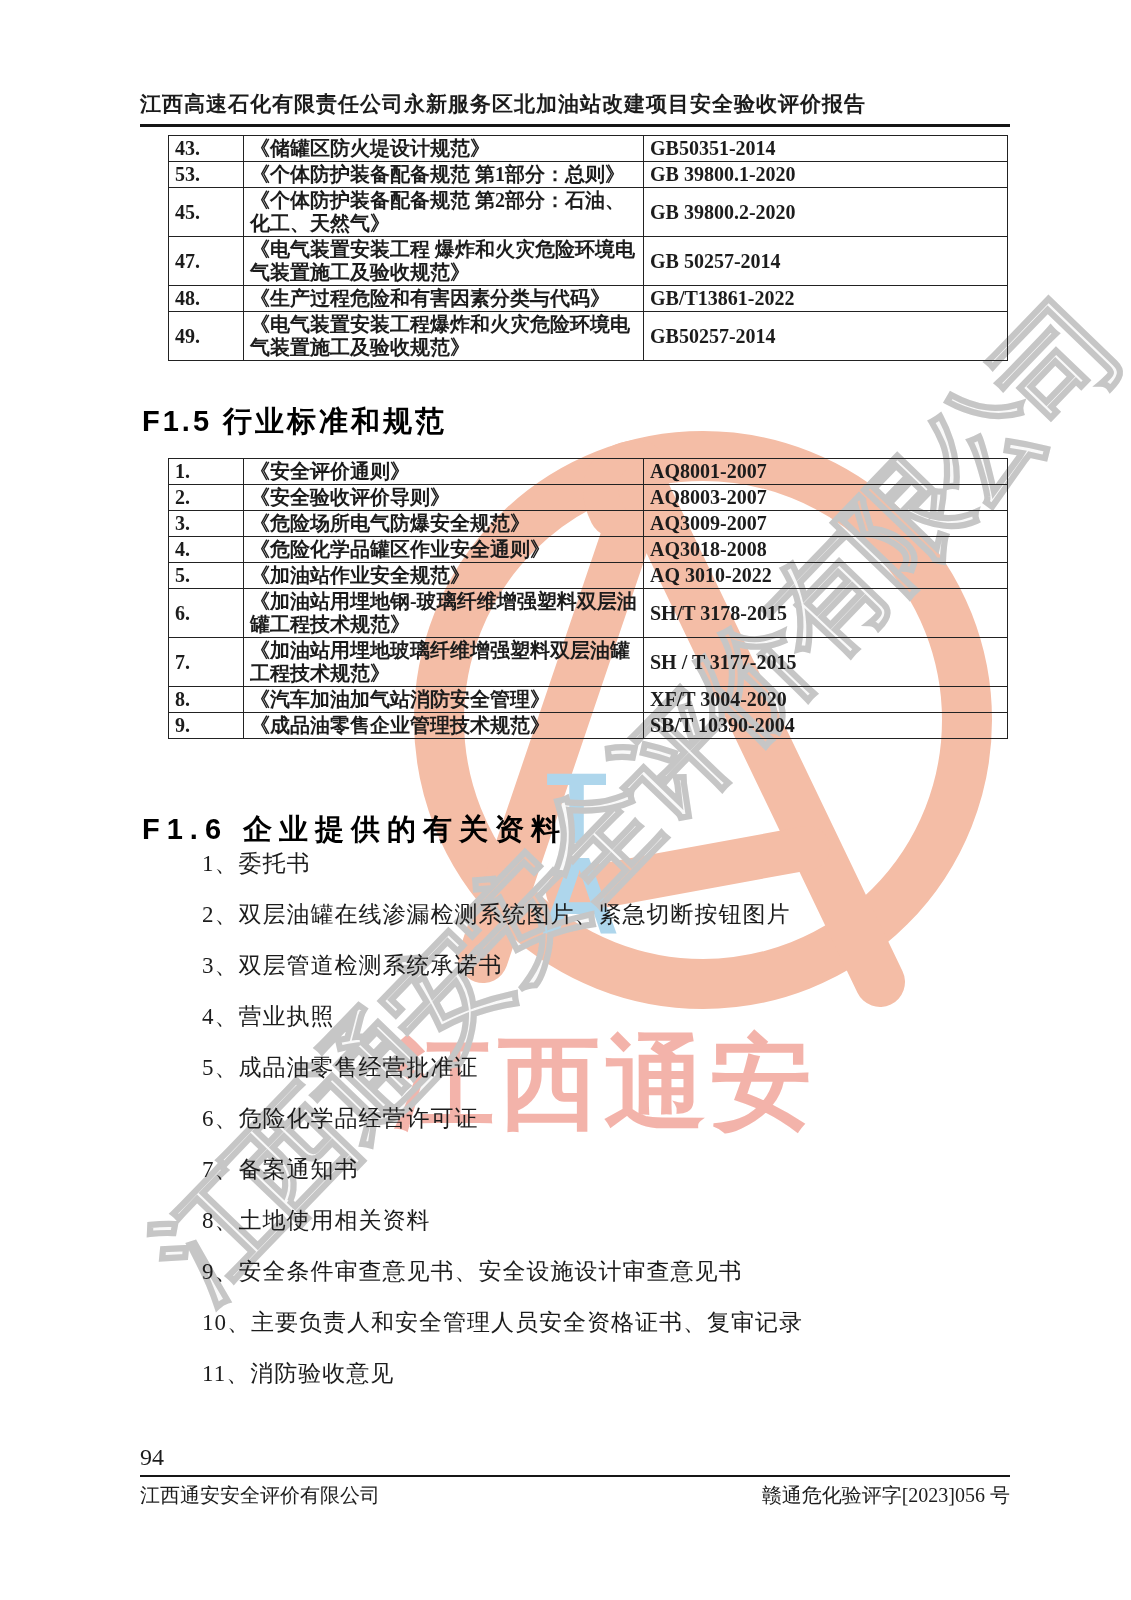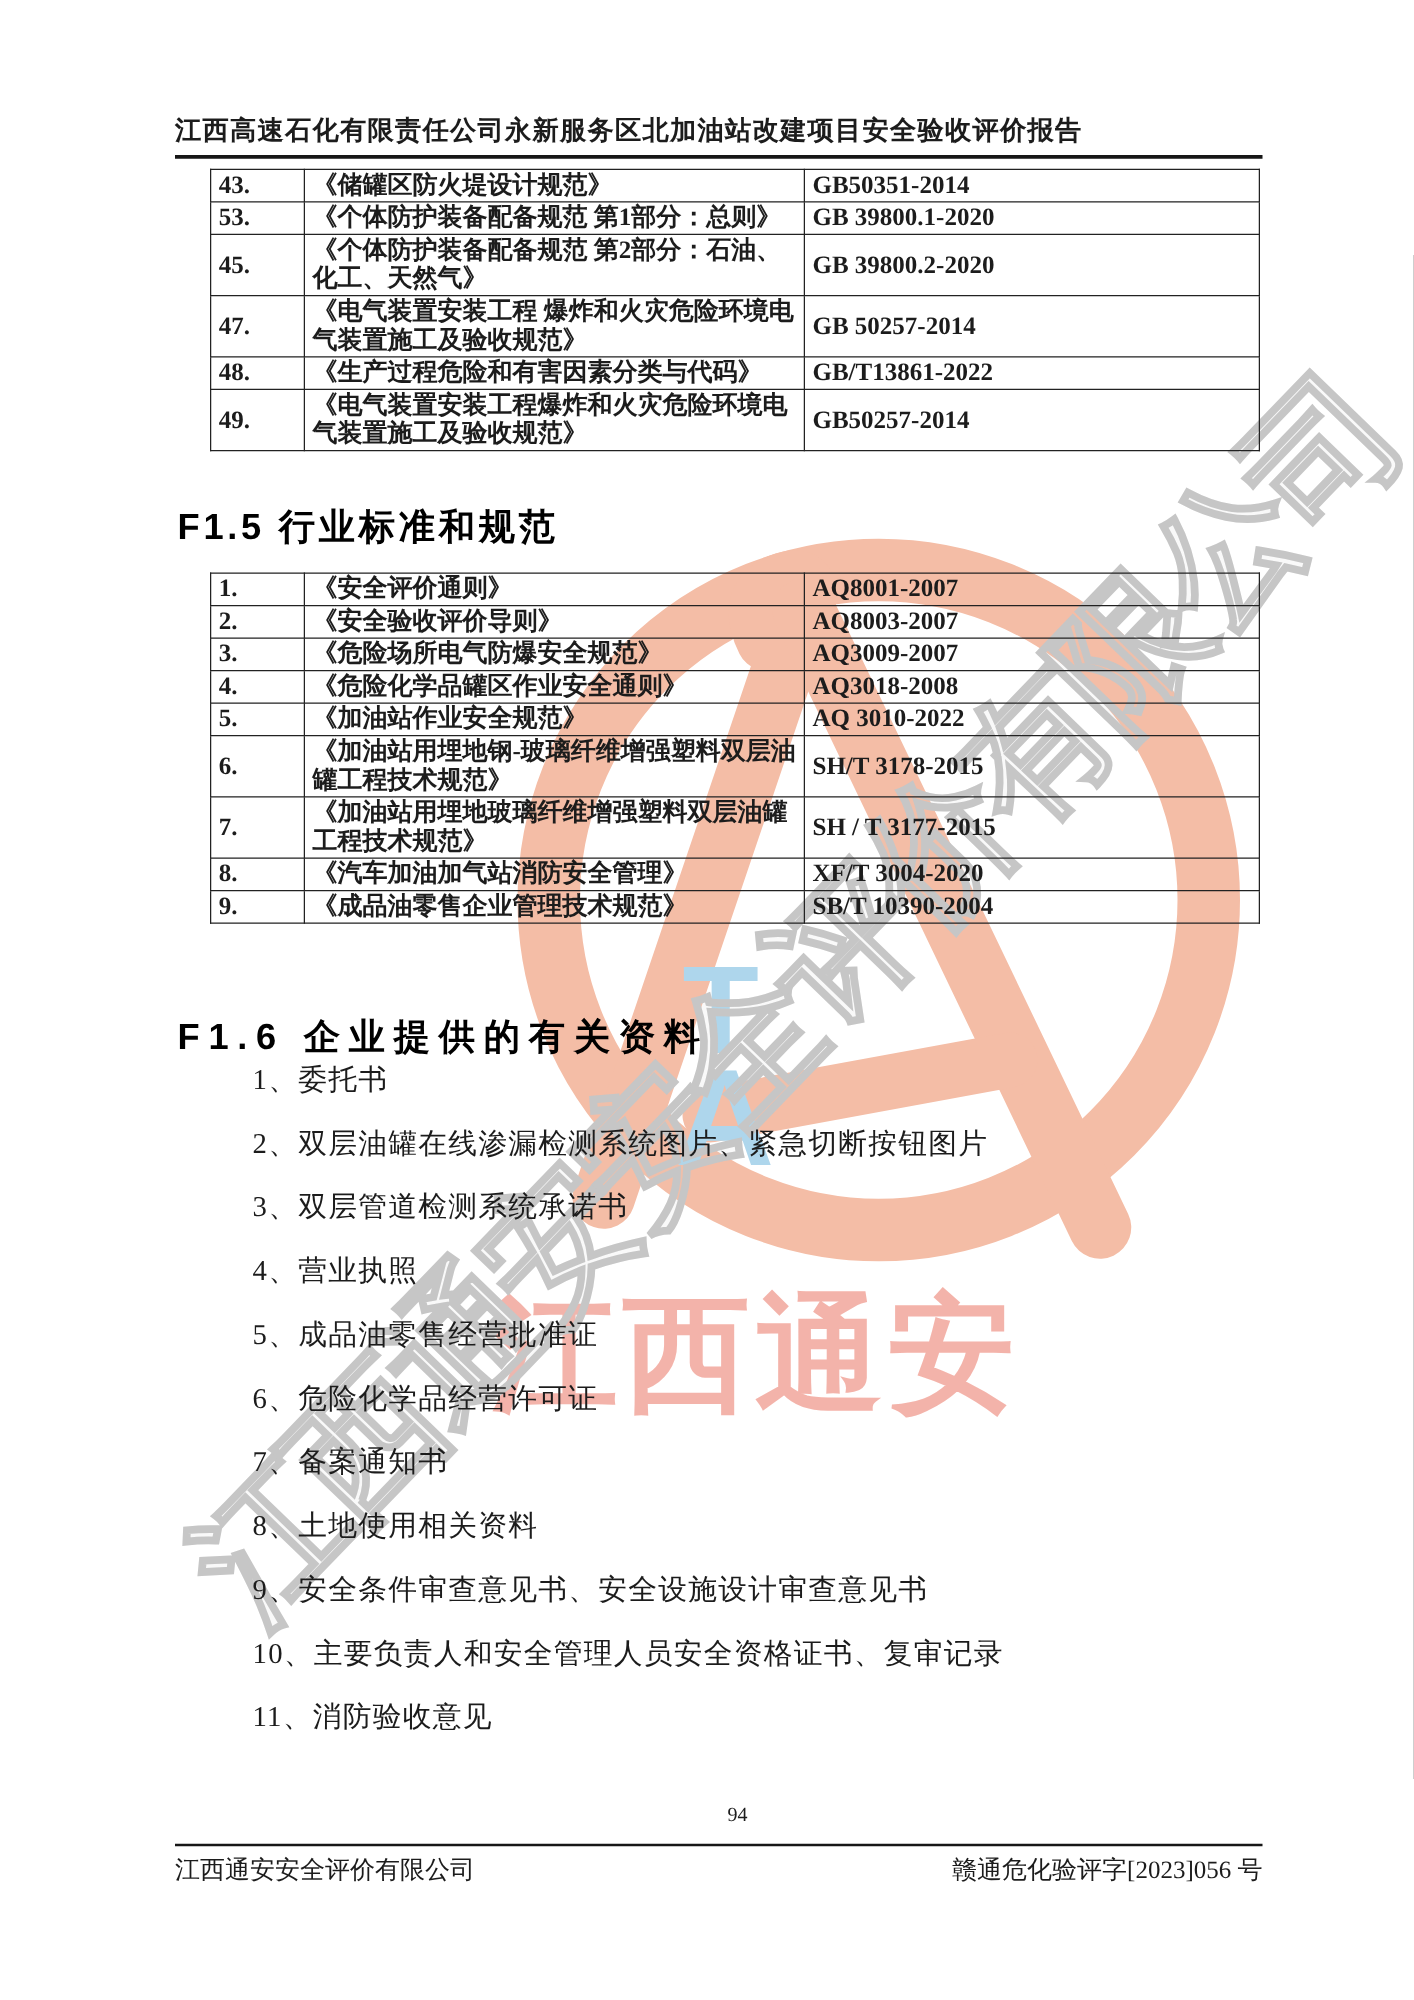--- a/index.html
+++ b/index.html
@@ -65,22 +65,22 @@
     font-size:29px;font-weight:bold;color:#000000;white-space:nowrap;
   }
   .f15{top:402px;letter-spacing:3px;}
   .f16{top:810px;letter-spacing:7px;}
   .doc-list{position:absolute;top:850px;left:62px;width:790px;}
   .doc-list .li{
     font-size:23px;line-height:27px;margin-bottom:24px;
     letter-spacing:1px;white-space:nowrap;
   }
   .page-num{
-    position:absolute;top:1444px;left:15px;width:100%;
-    text-align:center;font-size:16px;
+    position:absolute;top:1444px;left:0;width:100%;
+    font-size:24px;
   }
   .footer-row{
     position:absolute;top:1482px;left:0;width:100%;
     display:flex;justify-content:space-between;
     font-size:20px;
   }
 </style>
 </head>
 <body>
 

